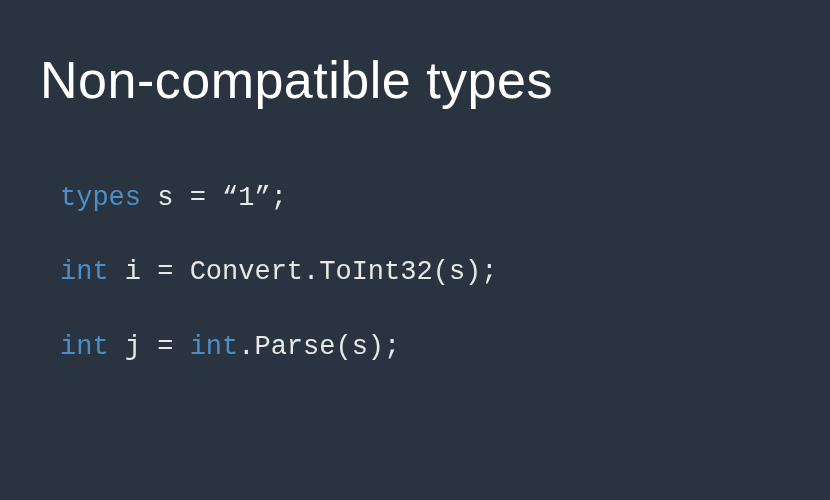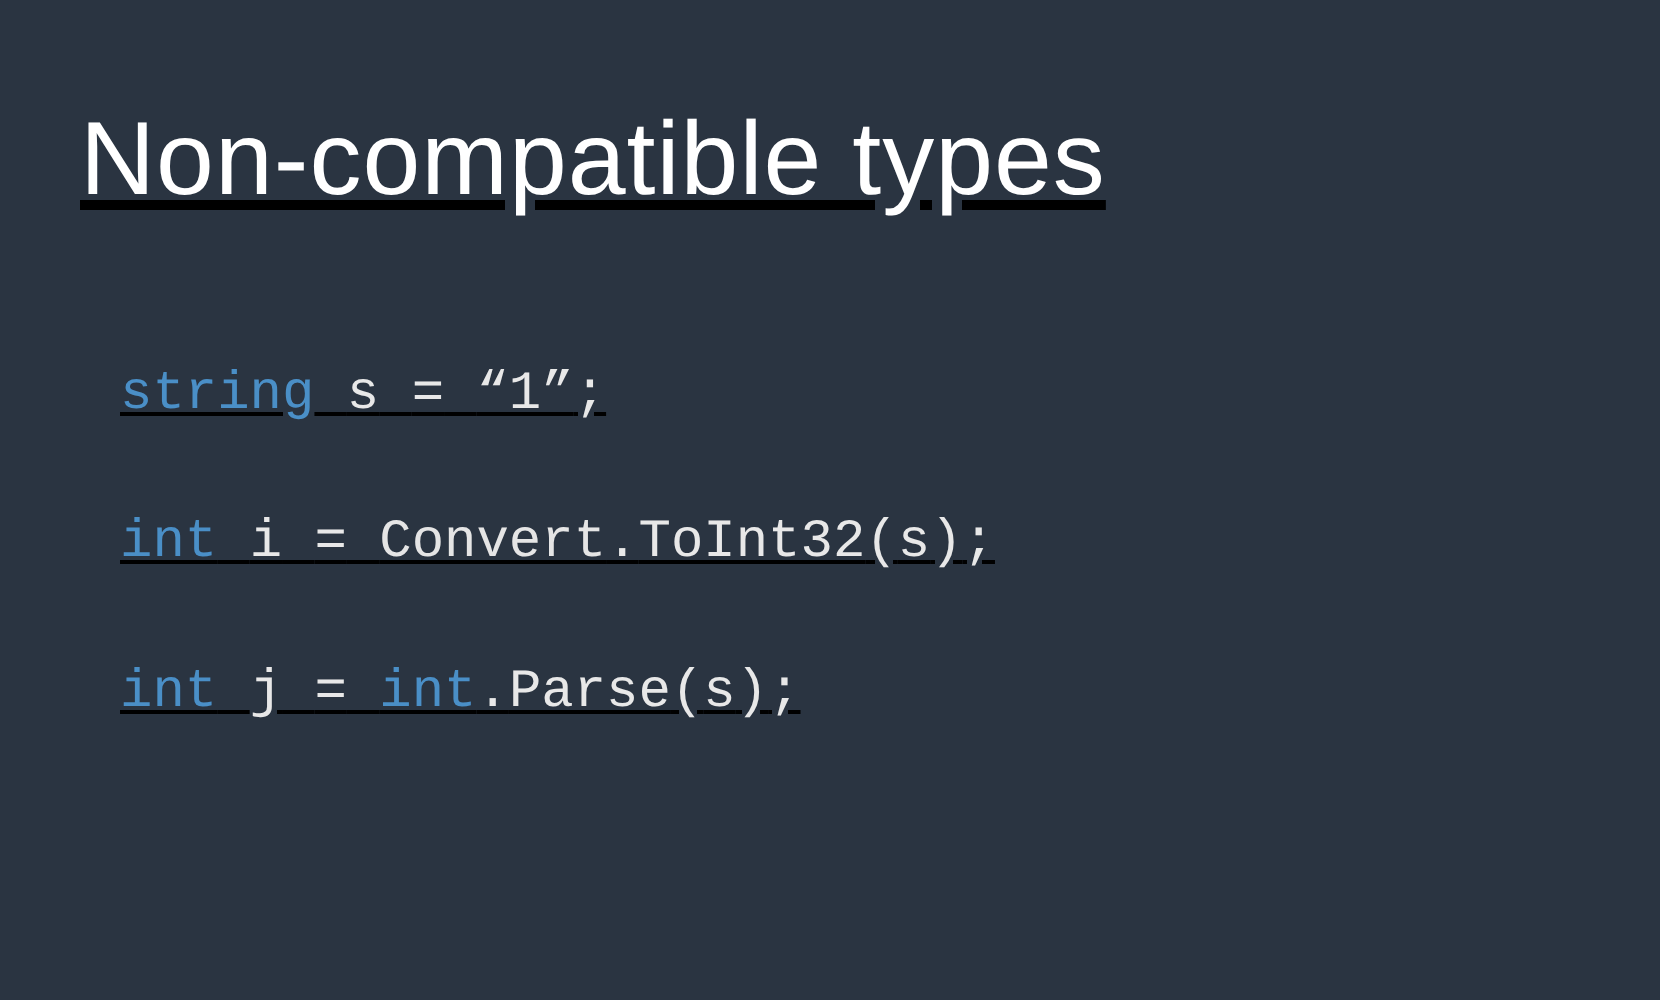--- a/index.html
+++ b/index.html
@@ -5,21 +5,20 @@
   * { margin: 0; padding: 0; box-sizing: border-box; }
   body {
     width: 830px;
     height: 500px;
     background: #2a3441;
     overflow: hidden;
     font-family: "Segoe UI", "Helvetica Neue", Arial, sans-serif;
   }
   .slide {
     padding: 50px 40px 0 40px;
-    text-decoration: underline;
   }
   .title {
     color: #ffffff;
     font-size: 52px;
     font-weight: 300;
     letter-spacing: 0.5px;
     margin-bottom: 70px;
   }
   .code-block {
     font-family: "Courier New", Courier, monospace;
@@ -39,20 +38,20 @@
   .tok-punct   { color: #e8e8e8; }
 </style>
 </head>
 <body>
 
 <div class="slide">
   <h1 class="title">Non-compatible types</h1>
 
   <div class="code-block">
 
-    <div class="code-line"><span class="tok-keyword">string</span><span class="tok-ident"> </span><span class="tok-ident">s</span><span class="tok-ident"> </span><span class="tok-op">=</span><span class="tok-ident"> </span><span class="tok-string">“1”</span><span class="tok-punct">;</span></div>
+    <div class="code-line"><span class="tok-keyword">types</span><span class="tok-ident"> </span><span class="tok-ident">s</span><span class="tok-ident"> </span><span class="tok-op">=</span><span class="tok-ident"> </span><span class="tok-string">“1”</span><span class="tok-punct">;</span></div>
 
     <div class="code-line"><span class="tok-keyword">int</span><span class="tok-ident"> </span><span class="tok-ident">i</span><span class="tok-ident"> </span><span class="tok-op">=</span><span class="tok-ident"> </span><span class="tok-type">Convert</span><span class="tok-punct">.</span><span class="tok-ident">ToInt32</span><span class="tok-punct">(</span><span class="tok-ident">s</span><span class="tok-punct">)</span><span class="tok-punct">;</span></div>
 
     <div class="code-line"><span class="tok-keyword">int</span><span class="tok-ident"> </span><span class="tok-ident">j</span><span class="tok-ident"> </span><span class="tok-op">=</span><span class="tok-ident"> </span><span class="tok-keyword">int</span><span class="tok-punct">.</span><span class="tok-ident">Parse</span><span class="tok-punct">(</span><span class="tok-ident">s</span><span class="tok-punct">)</span><span class="tok-punct">;</span></div>
 
   </div>
 </div>
 
 </body></html>

